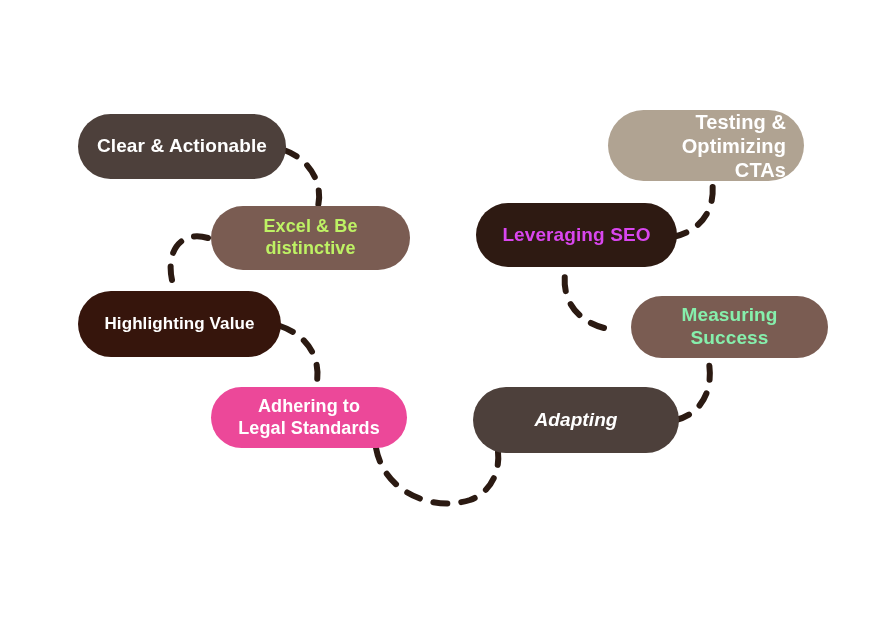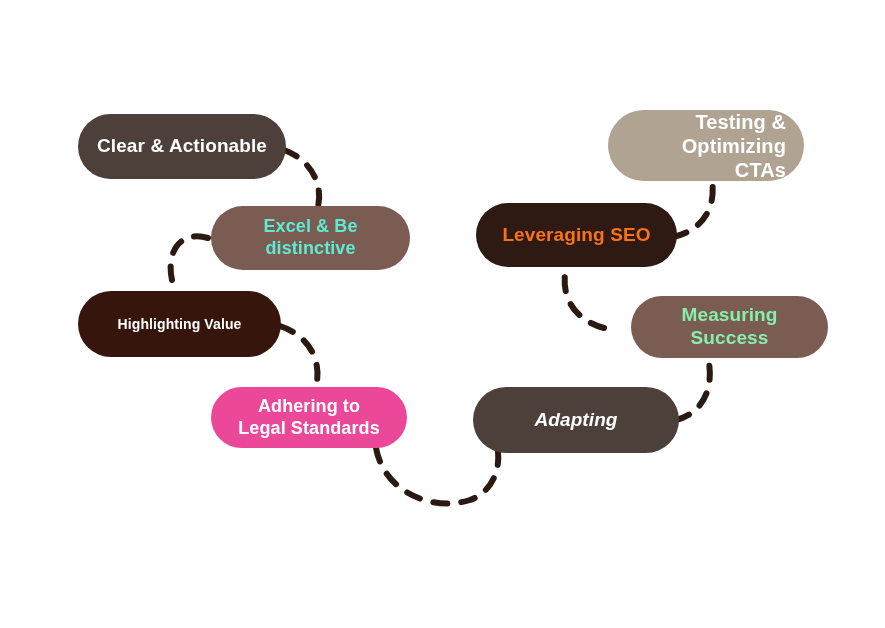--- a/index.html
+++ b/index.html
@@ -39,21 +39,21 @@
     line-height: 1.2;
     padding: 4px 18px;
   }
   .node .node-label {
     display: block;
     width: 100%;
     white-space: pre-line;
   }
   .n1 { left: 78px;  top: 114px; width: 208px; height: 65px; font-size: 19px; text-align: center; }
   .n2 { left: 211px; top: 206px; width: 199px; height: 64px; font-size: 18px; }
-  .n3 { left: 78px;  top: 291px; width: 203px; height: 66px; font-size: 14px; justify-content: flex-end; }
+  .n3 { left: 78px;  top: 291px; width: 203px; height: 66px; font-size: 17px; justify-content: flex-end; }
   .n4 { left: 211px; top: 387px; width: 196px; height: 61px; font-size: 18px; }
   .n5 { left: 608px; top: 110px; width: 196px; height: 71px; font-size: 20px; text-align: right; }
   .n6 { left: 476px; top: 203px; width: 201px; height: 64px; font-size: 19px; }
   .n7 { left: 606px; top: 296px; width: 197px; height: 62px; font-size: 19px; }
   .n8 { left: 473px; top: 387px; width: 206px; height: 66px; font-size: 19px; }
 </style>
 </head>
 <body style="background: rgb(255, 255, 255);">
 
 <div id="canvas" style="background: rgb(255, 255, 255);">
@@ -67,39 +67,39 @@
       <path d="M 676 420 C 706 412 714 384 708 358"></path>
       <path d="M 604 328 C 574 320 560 296 566 268"></path>
       <path d="M 673 237 C 704 230 716 206 712 181"></path>
     </g>
   </svg>
 
   <div class="node n1" style="left: 78px; top: 114px; width: 208px; height: 65px; background: rgb(77, 64, 59); color: rgb(255, 255, 255);">
     <span class="node-label">Clear &amp; Actionable</span>
   </div>
 
-  <div class="node n2" style="left: 211px; top: 206px; width: 199px; height: 64px; background: rgb(122, 92, 82); color: #5eead4;">
+  <div class="node n2" style="left: 211px; top: 206px; width: 199px; height: 64px; background: rgb(122, 92, 82); color: #bef264;">
     <span class="node-label">Excel &amp; Be distinctive</span>
   </div>
 
   <div class="node n3" style="left: 78px; top: 291px; width: 203px; height: 66px; background: rgb(54, 21, 12); color: rgb(255, 255, 255);">
     <span class="node-label">Highlighting Value</span>
   </div>
 
   <div class="node n4" style="left: 211px; top: 387px; width: 196px; height: 61px; background: #ec4899; color: rgb(255, 255, 255);">
     <span class="node-label">Adhering to
 Legal Standards</span>
   </div>
 
   <div class="node n5" style="left: 608px; top: 110px; width: 196px; height: 71px; background: rgb(176, 163, 146); color: rgb(255, 255, 255);">
     <span class="node-label">Testing &amp; Optimizing
 CTAs</span>
   </div>
 
-  <div class="node n6" style="left: 476px; top: 203px; width: 201px; height: 64px; background: rgb(46, 26, 18); color: #f97316;">
+  <div class="node n6" style="left: 476px; top: 203px; width: 201px; height: 64px; background: rgb(46, 26, 18); color: #d946ef;">
     <span class="node-label">Leveraging SEO</span>
   </div>
 
   <div class="node n7" style="left: 631px; top: 296px; width: 197px; height: 62px; background: rgb(122, 92, 82); color: #86efac;">
     <span class="node-label">Measuring Success</span>
   </div>
 
   <div class="node n8" style="left: 473px; top: 387px; width: 206px; height: 66px; background: rgb(77, 64, 59); color: rgb(255, 255, 255); font-style: italic;">
     <span class="node-label">Adapting</span>
   </div>

